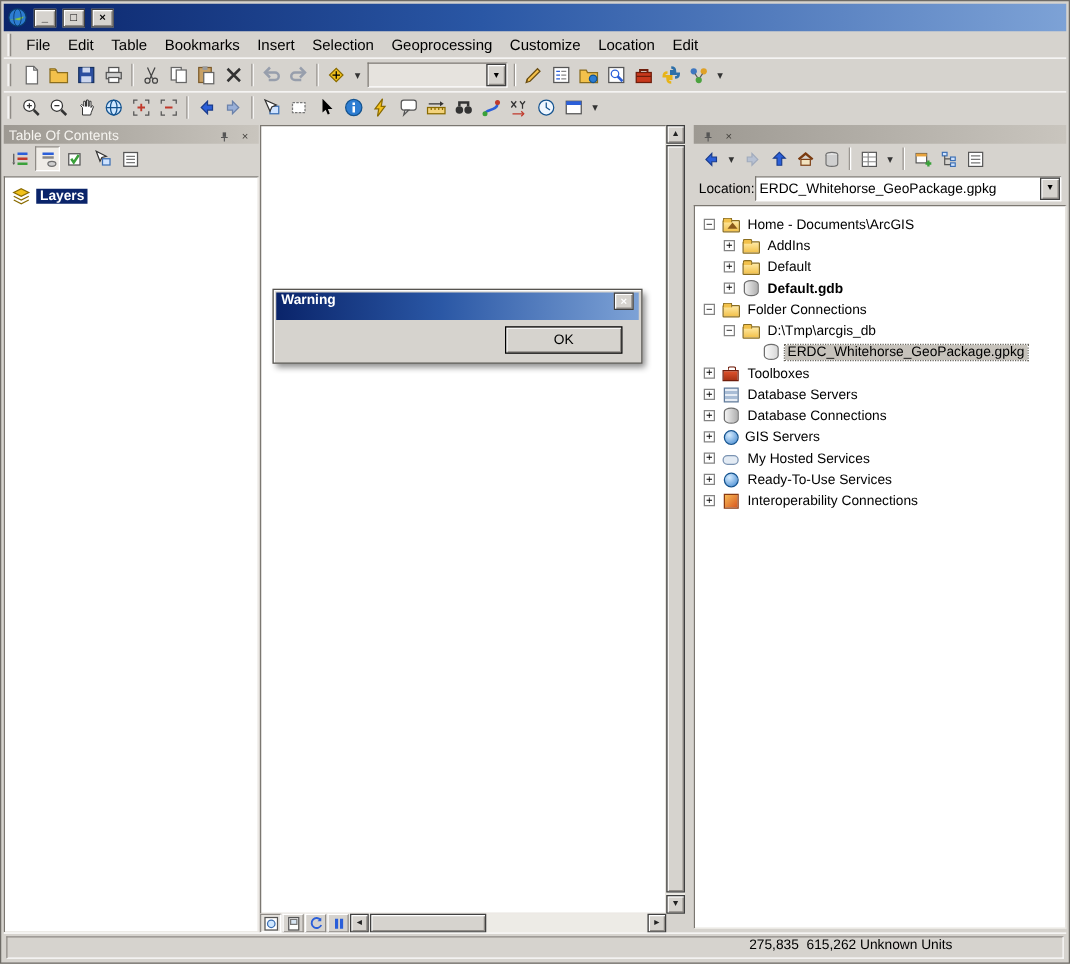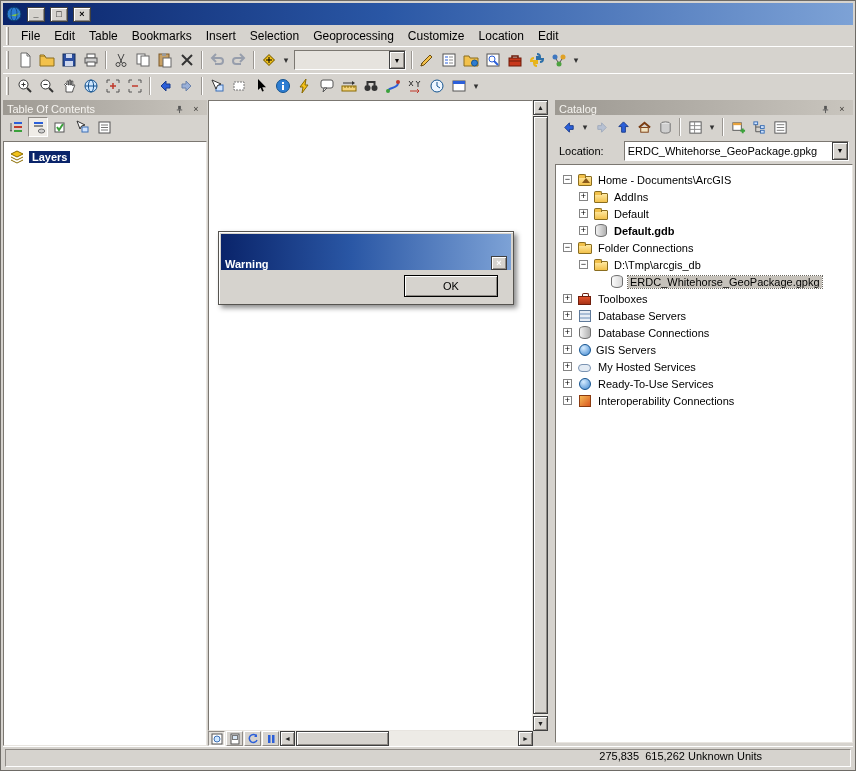--- a/index.html
+++ b/index.html
@@ -56,31 +56,31 @@
 .vthumb{position:absolute;left:0;top:16px;bottom:17px;width:15px;background:#d6d3ce;border:1px solid #404040;box-shadow:inset 1px 1px 0 #fff,inset -1px -1px 0 #8f8b86}
 .map-bottombar{position:absolute;left:0;right:15px;bottom:0;height:15px;background:#edebe6;display:flex;align-items:stretch;gap:1px}
 .view-btn{width:17px;height:15px;background:#d6d3ce;border:1px solid;border-color:#fff #8f8b86 #8f8b86 #fff;display:flex;align-items:center;justify-content:center}
 .view-btn.pressed{border-color:#8f8b86 #fff #fff #8f8b86;background:#e6e3de}
 .hs-btn{width:15px;height:15px}
 .htrack{flex:1;position:relative;background:#edebe6}
 .hthumb{position:absolute;left:0;top:0;width:42%;height:15px;background:#d6d3ce;border:1px solid #404040;box-shadow:inset 1px 1px 0 #fff,inset -1px -1px 0 #8f8b86}
 
 
 .dialog{position:absolute;left:10px;top:131px;width:296px;background:#d6d3ce;border:1px solid #565450;box-shadow:inset 1px 1px 0 #fdfdfd,3px 3px 5px rgba(0,0,0,.45)}
-.dlg-title{height:36px;margin:2px;background:linear-gradient(90deg,#0a246a,#2a57a5 45%,#7da2d6);display:flex;align-items:flex-end;padding:0 4px;color:#fff;font-weight:bold}
+.dlg-title{height:22px;margin:2px;background:linear-gradient(90deg,#0a246a,#2a57a5 45%,#7da2d6);display:flex;align-items:flex-start;padding:0 4px;color:#fff;font-weight:bold}
 .dlg-title .dlg-title-text{flex:1}
 .dlg-close{width:16px;height:14px;background:#d6d3ce;border:1px solid #404040;box-shadow:inset 1px 1px 0 #fff,inset -1px -1px 0 #8f8b86;font-size:9px;font-weight:bold;display:flex;align-items:center;justify-content:center;line-height:1}
 .dlg-body{margin:0 2px;background:#fff;height:68px;padding:26px 12px 0}
 .dlg-footer{height:32px;display:flex;align-items:center;justify-content:flex-end;padding:0 15px 5px}
 .ok-btn{width:94px;height:22px;background:#d6d3ce;border:1px solid #000;box-shadow:inset 1px 1px 0 #fff,inset -1px -1px 0 #8f8b86;display:flex;align-items:center;justify-content:center}
 
 
 .catalog-panel{position:absolute;left:552px;top:2px;right:0;bottom:3px}
 .cat-toolbar{height:24px;display:flex;align-items:center;gap:1px;padding:1px 3px}
-.loc-row{height:23px;display:flex;align-items:center;gap:20px;padding:1px 4px}
+.loc-row{height:23px;display:flex;align-items:center;gap:0;padding:1px 4px}
 .cat-tree{position:absolute;left:0;right:0;top:64px;bottom:0;background:#fff;border:1px solid;border-color:#7b7771 #e8e5e0 #e8e5e0 #7b7771;padding:6px 2px;overflow:hidden}
 .trow{display:flex;align-items:center;height:17px;white-space:nowrap;padding-left:5px}
 .ind1{width:16px;flex:none}
 .ind2{width:32px;flex:none}
 .exp{width:9px;height:9px;border:1px solid #848484;background:#fff;font-size:9px;line-height:7px;text-align:center;margin-right:4px;flex:none}
 .exp.hid{visibility:hidden}
 .ticon{width:17px;height:16px;flex:none;margin-right:3px;display:flex;align-items:center;justify-content:center}
 .tlabel{padding:0 2px}
 .tlabel.bold{font-weight:bold}
 .tlabel.sel{background:#c6c2bb;outline:1px dotted #6a675f}
@@ -527,21 +527,20 @@
       <div class="dlg-footer">
         <button class="ok-btn">
             <span>OK</span>
           </button>
       </div>
     </div>
   </div>
 
   <div class="catalog-panel">
     <div class="panel-head">
-      <span class="ph-title">Catalog</span>
       <button class="ph-btn">
           <svg width="9" height="9" viewBox="0 0 10 10">
             <rect x="3.5" y="1" width="3" height="4" fill="#555"></rect>
             <path d="M2 5.5h6M5 5.5V9" stroke="#555"></path>
           </svg>
         </button>
       <button class="ph-btn">
           <span>×</span>
         </button>
     </div>

